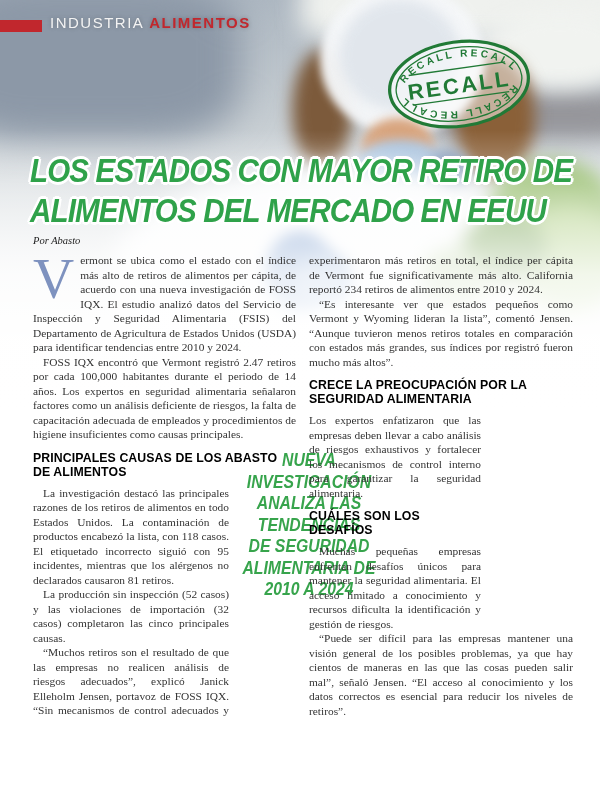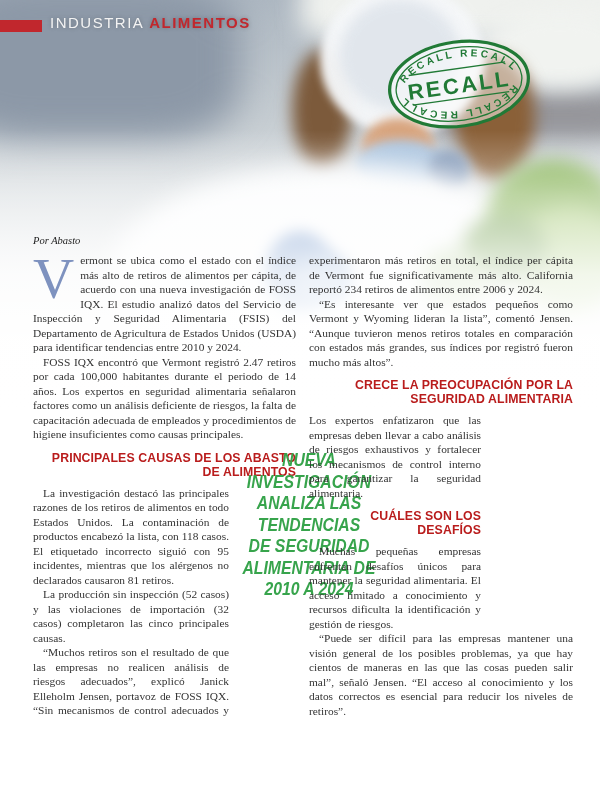--- a/index.html
+++ b/index.html
@@ -56,21 +56,21 @@
   
   .col{position:absolute;top:253px;font-size:11.4px;line-height:14.5px;color:#333;
        text-align:justify;hyphens:auto;}
   .col1{left:33px;width:263px;}
   .col2{left:309px;width:264px;}
   .col p{margin:0;}
   .col p.ind{text-indent:10px;}
   .narrow1{width:196px;}
   .narrow2{width:172px;margin-left:92px;}
   h2.sub{font-family:"Liberation Sans",sans-serif;font-size:12.3px;line-height:14px;
-         color:#b91c1c;margin:9px 0 7px 0;font-weight:700;letter-spacing:.1px;text-align:right;}
+         color:#000000;margin:9px 0 7px 0;font-weight:700;letter-spacing:.1px;text-align:left;}
   .dropcap{float:left;font-family:"Liberation Serif",serif;font-size:57px;line-height:46px;
            color:#7e92bf;padding:3px 6px 0 0;}
 
   
   .callout{position:absolute;left:222px;top:450px;width:174px;text-align:center;
            font-family:"Liberation Sans",sans-serif;font-weight:700;font-style:italic;
            color:#37a44c;font-size:17.5px;line-height:21.5px;white-space:pre-line;
            transform:scaleX(.9);}
 
   
@@ -123,20 +123,24 @@
     <line x1="30" y1="74" x2="150" y2="74" stroke="#217a36" stroke-width="1.6"></line>
     <text x="90" y="67" text-anchor="middle" font-family="Liberation Sans, sans-serif" font-size="27" font-weight="bold" letter-spacing="3" fill="#217a36">RECALL</text>
     <text font-family="Liberation Sans, sans-serif" font-size="12.5" font-weight="bold" letter-spacing="3.5" fill="#217a36">
       <textPath href="#arcTop" startOffset="8%">RECALL   RECALL</textPath>
     </text>
     <text font-family="Liberation Sans, sans-serif" font-size="12.5" font-weight="bold" letter-spacing="3.5" fill="#217a36">
       <textPath href="#arcBot" startOffset="8%">RECALL   RECALL</textPath>
     </text>
   </svg>
 
+  <h1 class="headline" style="margin:0;">
+    <span class="hl-line">LOS ESTADOS CON MAYOR RETIRO DE</span><br>
+    <span class="hl-line">ALIMENTOS DEL MERCADO EN EEUU</span>
+  </h1>
   <div class="byline">Por Abasto</div>
 
   <div class="col col1">
     <p><span class="dropcap">V</span><span>ermont se ubica como el estado con el índice más alto de retiros de alimentos per cápita, de acuerdo con una nueva investigación de FOSS IQX. El estudio analizó datos del Servicio de Inspección y Seguridad Alimentaria (FSIS) del Departamento de Agricultura de Estados Unidos (USDA) para identificar tendencias entre 2010 y 2024.</span></p>
     <p class="ind">FOSS IQX encontró que Vermont registró 2.47 retiros por cada 100,000 habitantes durante el periodo de 14 años. Los expertos en seguridad alimentaria señalaron factores como un análisis deficiente de riesgos, la falta de capacitación adecuada de empleados y procedimientos de higiene insuficientes como causas principales.</p>
     <h2 class="sub">PRINCIPALES CAUSAS DE LOS ABASTO DE ALIMENTOS</h2>
     <p class="ind narrow1">La investigación destacó las principales razones de los retiros de alimentos en todo Estados Unidos. La contaminación de productos encabezó la lista, con 118 casos. El etiquetado incorrecto siguió con 95 incidentes, mientras que los alérgenos no declarados causaron 81 retiros.</p>
     <p class="ind narrow1">La producción sin inspección (52 casos) y las violaciones de importación (32 casos) completaron las cinco principales causas.</p>
     <p class="ind narrow1">“Muchos retiros son el resultado de que las empresas no realicen análisis de riesgos adecuados”, explicó Janick Elleholm Jensen, portavoz de FOSS IQX. “Sin mecanismos de control adecuados y capacitación, los sitios de producción son más vulnerables a la contaminación y otros problemas”.</p>
     <h2 class="sub">LOS ESTADOS MÁS PEQUEÑOS ENFRENTAN MAYORES TASAS DE RETIROS</h2>
@@ -145,21 +149,21 @@
 
   <div class="callout">NUEVA
 INVESTIGACIÓN
 ANALIZA LAS
 TENDENCIAS
 DE SEGURIDAD
 ALIMENTARIA DE
 2010 A 2024</div>
 
   <div class="col col2">
-    <p>experimentaron más retiros en total, el índice per cápita de Vermont fue significativamente más alto. California reportó 234 retiros de alimentos entre 2006 y 2024.</p>
+    <p>experimentaron más retiros en total, el índice per cápita de Vermont fue significativamente más alto. California reportó 234 retiros de alimentos entre 2010 y 2024.</p>
     <p class="ind">“Es interesante ver que estados pequeños como Vermont y Wyoming lideran la lista”, comentó Jensen. “Aunque tuvieron menos retiros totales en comparación con estados más grandes, sus índices por registró fueron mucho más altos”.</p>
     <h2 class="sub">CRECE LA PREOCUPACIÓN POR LA SEGURIDAD ALIMENTARIA</h2>
     <p class="narrow2">Los expertos enfatizaron que las empresas deben llevar a cabo análisis de riesgos exhaustivos y fortalecer los mecanismos de control interno para garantizar la seguridad alimentaria.</p>
     <h2 class="sub narrow2">CUÁLES SON LOS DESAFÍOS</h2>
     <p class="ind narrow2">Muchas pequeñas empresas enfrentan desafíos únicos para mantener la seguridad alimentaria. El acceso limitado a conocimiento y recursos dificulta la identificación y gestión de riesgos.</p>
     <p class="ind">“Puede ser difícil para las empresas mantener una visión general de los posibles problemas, ya que hay cientos de maneras en las que las cosas pueden salir mal”, señaló Jensen. “El acceso al conocimiento y los datos correctos es esencial para reducir los niveles de retiros”.</p>
 
   </div>
 
   <div class="footer">

